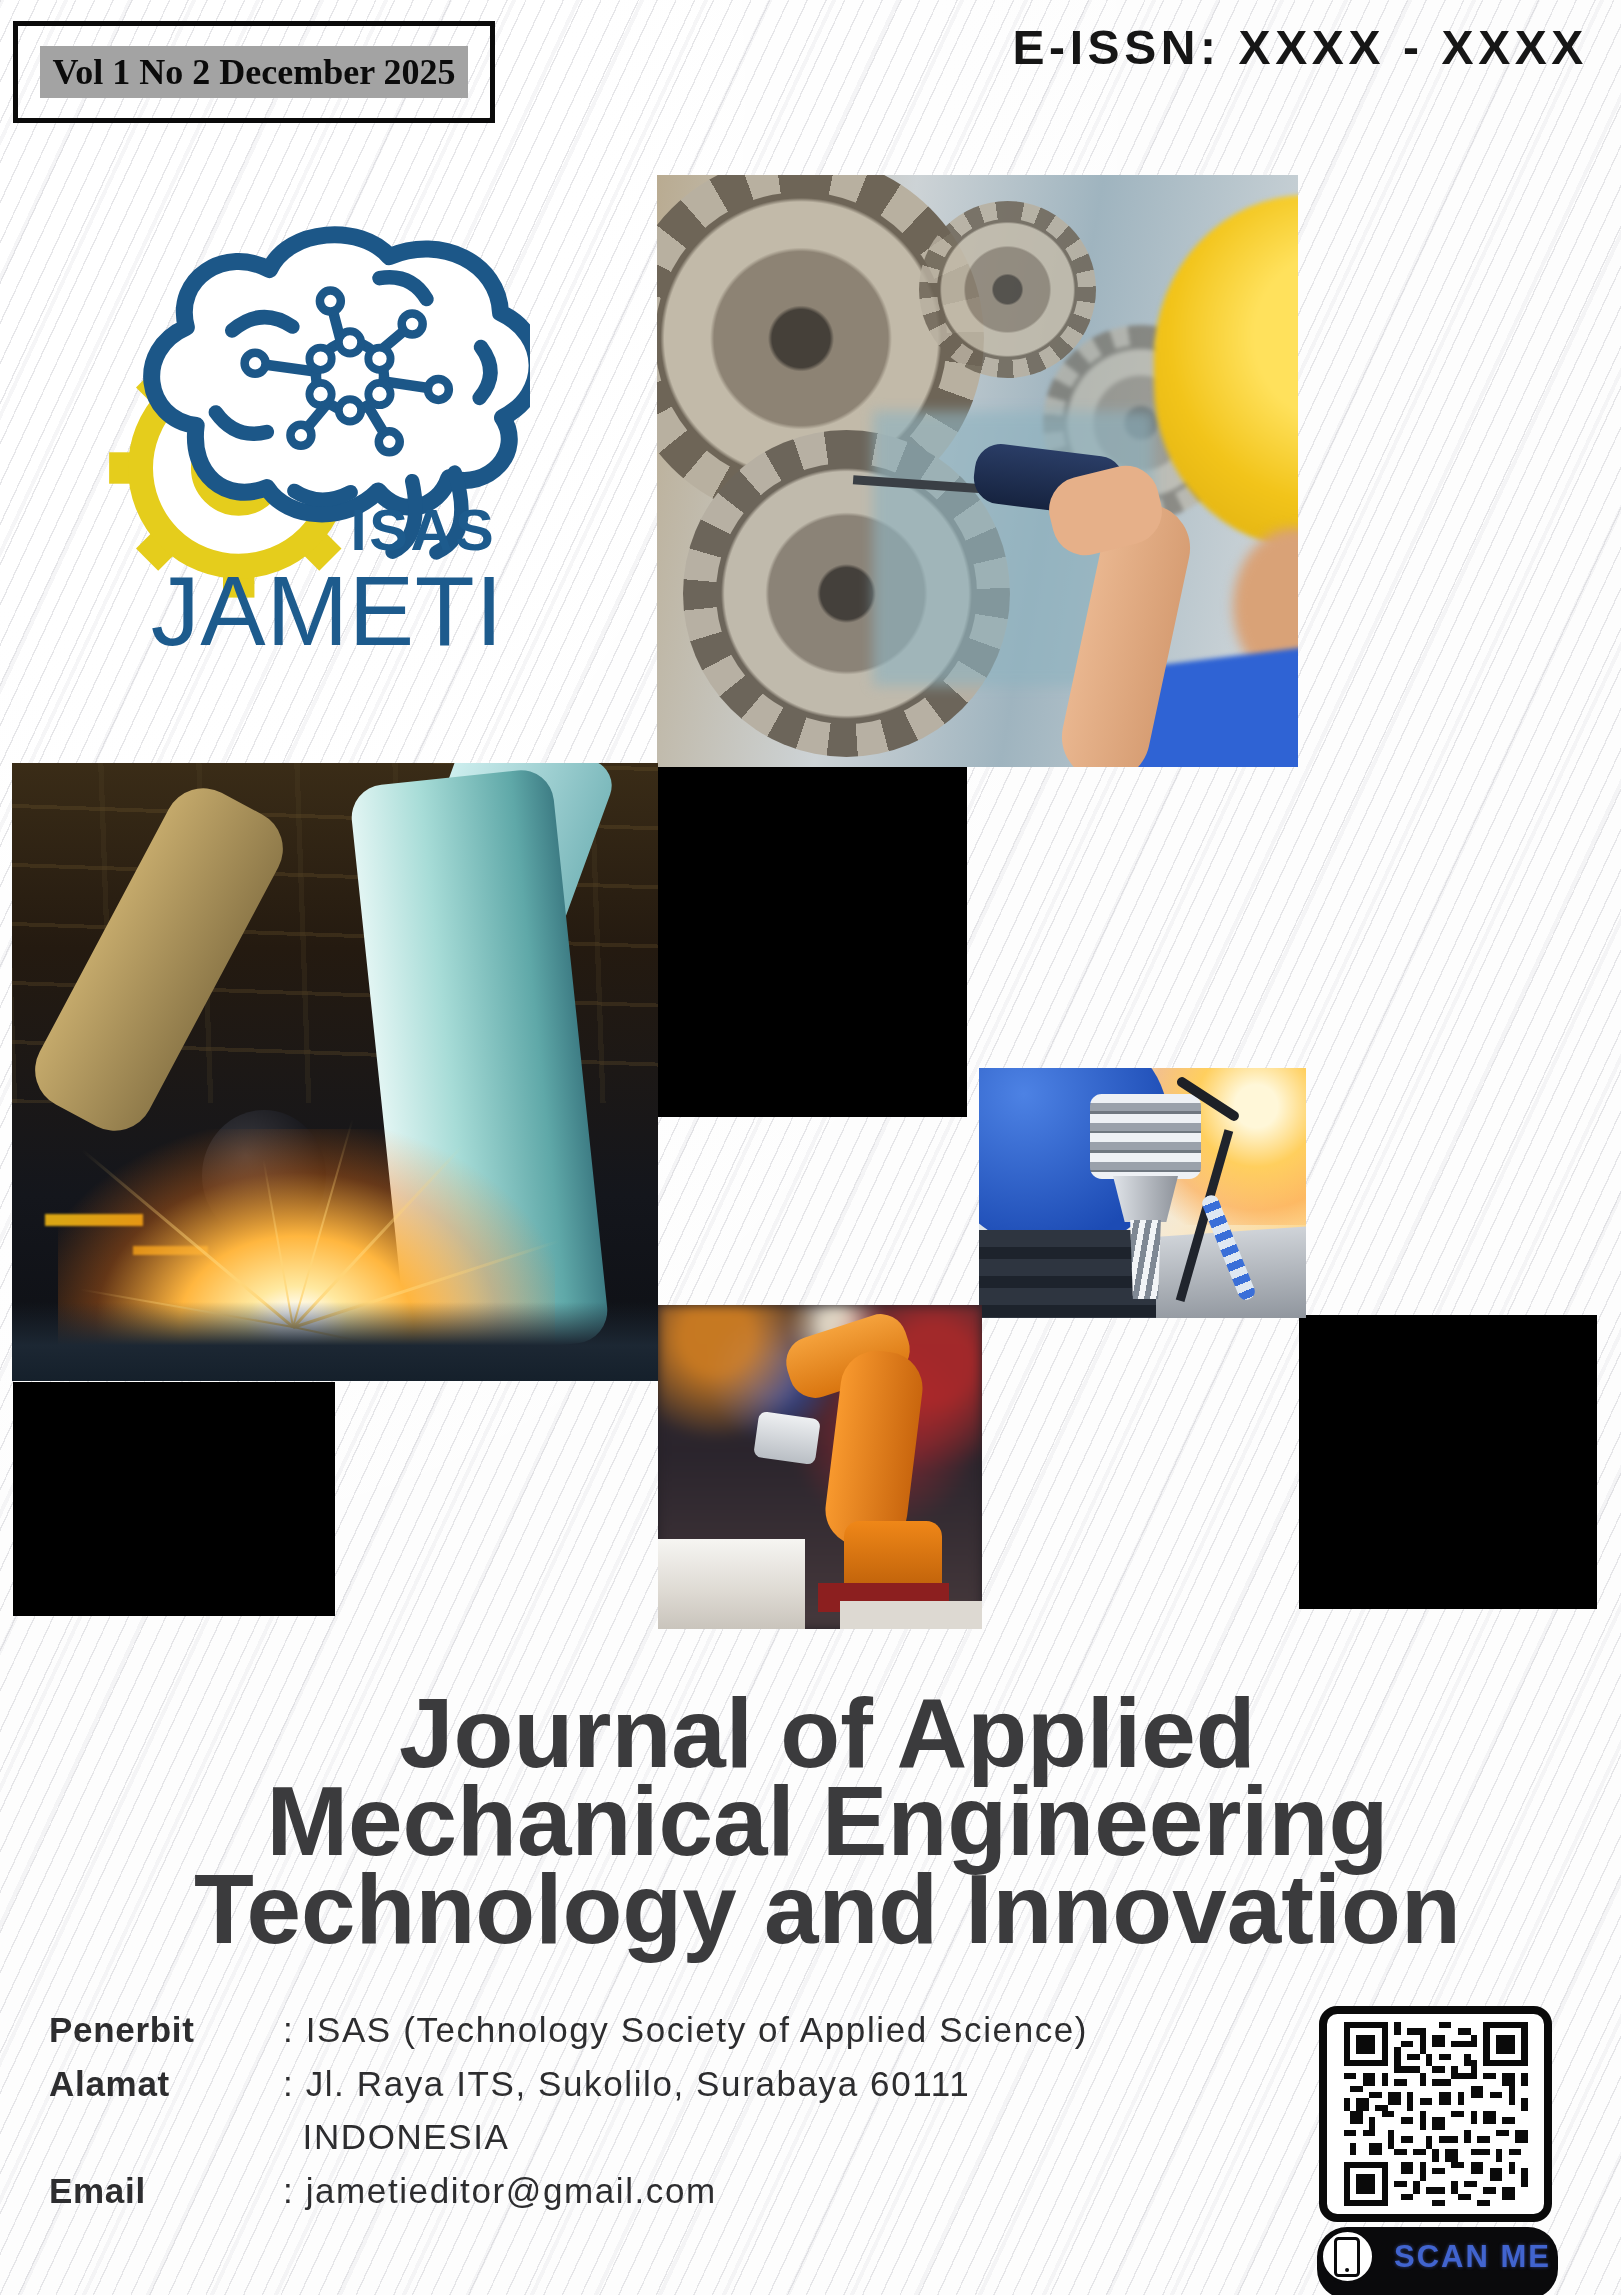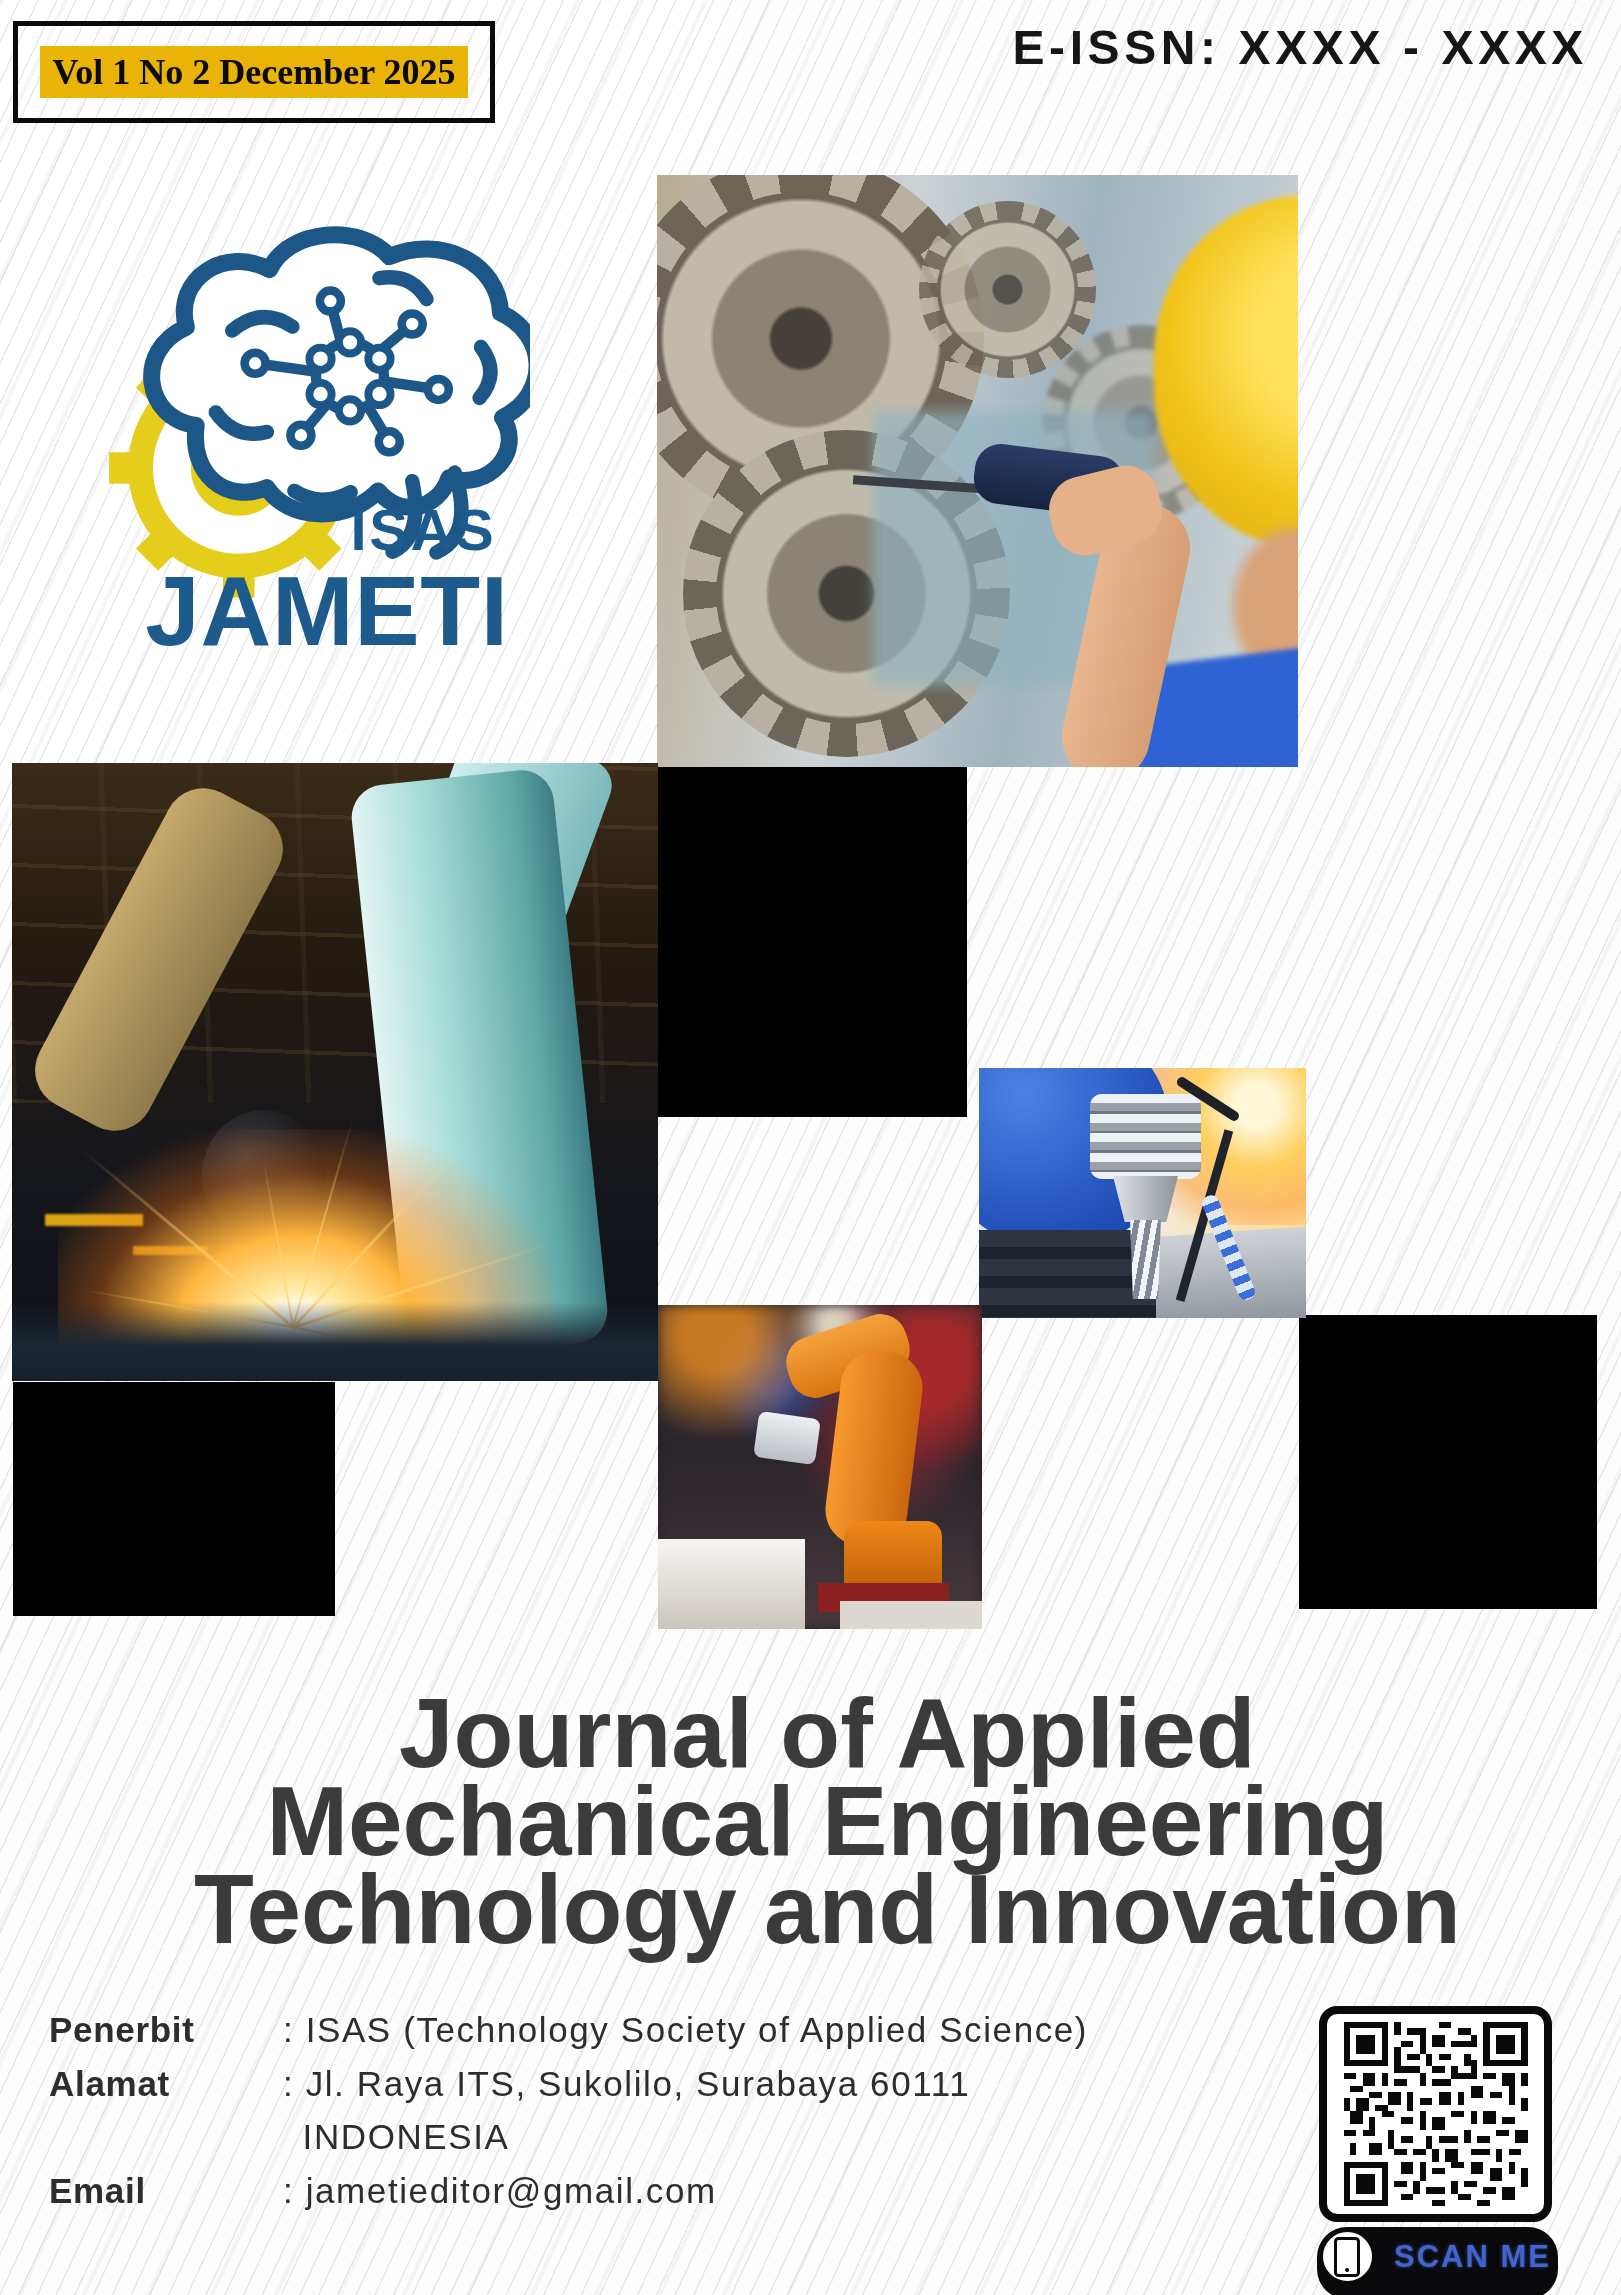--- a/index.html
+++ b/index.html
@@ -17,37 +17,37 @@
       radial-gradient(ellipse at 12% 4%, #ffffff 0 18%, rgba(255,255,255,0) 55%),
       #fdfdfd;
   }
   
   .vol-box{
     position:absolute; left:13px; top:21px; width:472px; height:92px;
     border:5.9px solid #0b0b0b; display:flex; align-items:center; justify-content:center;
   }
   .vol-box span{
     font-family:"Liberation Serif", serif; font-weight:700; font-size:36px; color:#0b0b0b;
-    background:#eab308; padding:5.2px 13px; white-space:nowrap;
+    background:#a3a3a3; padding:5.2px 13px; white-space:nowrap;
   }
   .eissn{
     position:absolute; right:34px; top:19.6px; width:720px;
     text-align:right; font-weight:700; font-size:48px; letter-spacing:4.6px; color:#161616;
     white-space:nowrap;
   }
   
   .logo{ position:absolute; left:98px; top:216px; width:432px; height:445px; }
   .logo svg{ position:absolute; left:0; top:0; }
   .logo-isas{
     position:absolute; left:247px; top:280px; width:157px; text-align:center;
     font-size:58px; font-weight:700; letter-spacing:2.6px; color:#1d5b8d;
   }
   .logo-jameti{
     position:absolute; left:36px; top:339px; width:386px; text-align:center;
-    font-size:98px; font-weight:700; letter-spacing:0.7px; color:#1d5b8d;
+    font-size:98px; font-weight:400; letter-spacing:0.7px; color:#1d5b8d;
   }
   
   .photo{ position:absolute; overflow:hidden; }
   .blk{ position:absolute; background:#000000; }
   .blk-a{ left:658px; top:767px; width:309px; height:350px; }
   .blk-b{ left:13px;   top:1382px; width:322px; height:234px; }
   .blk-c{ left:1299px; top:1315px; width:298px; height:294px; }
 
   
   .ph-gears{ left:657px; top:175px; width:641px; height:592px;

